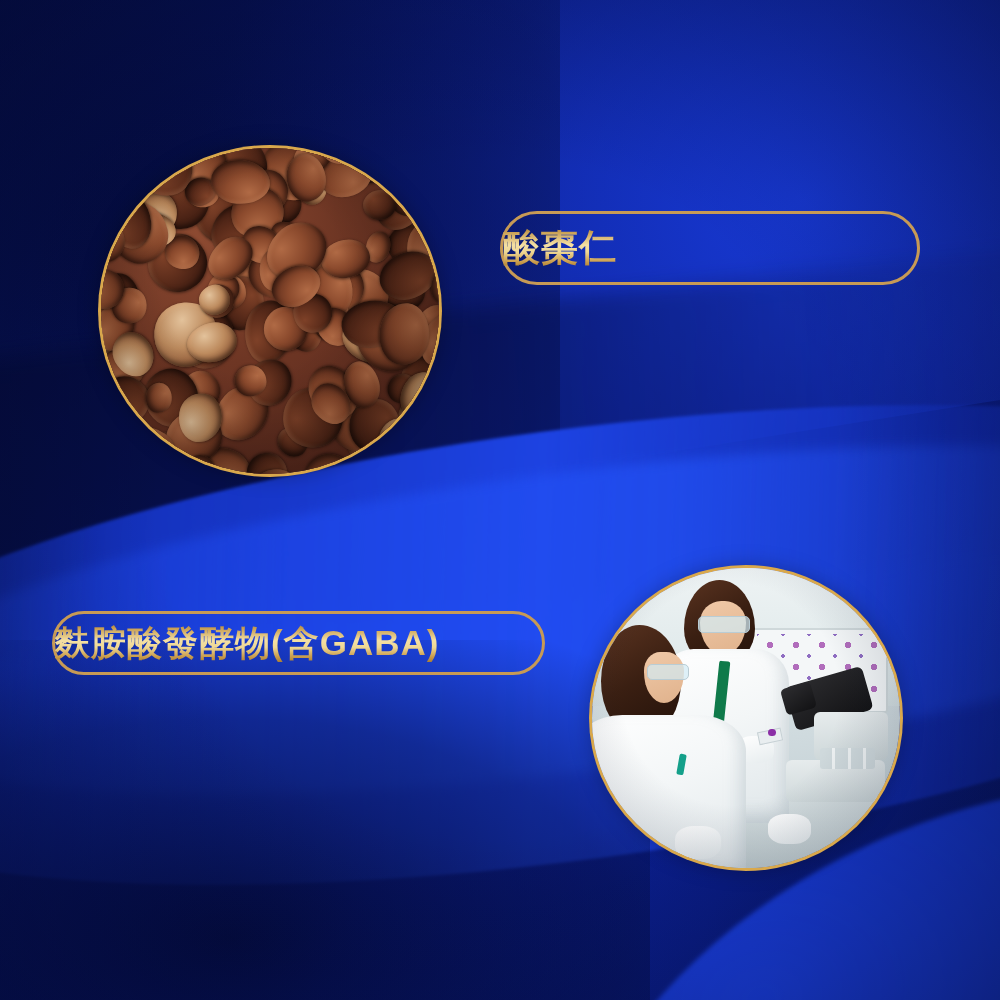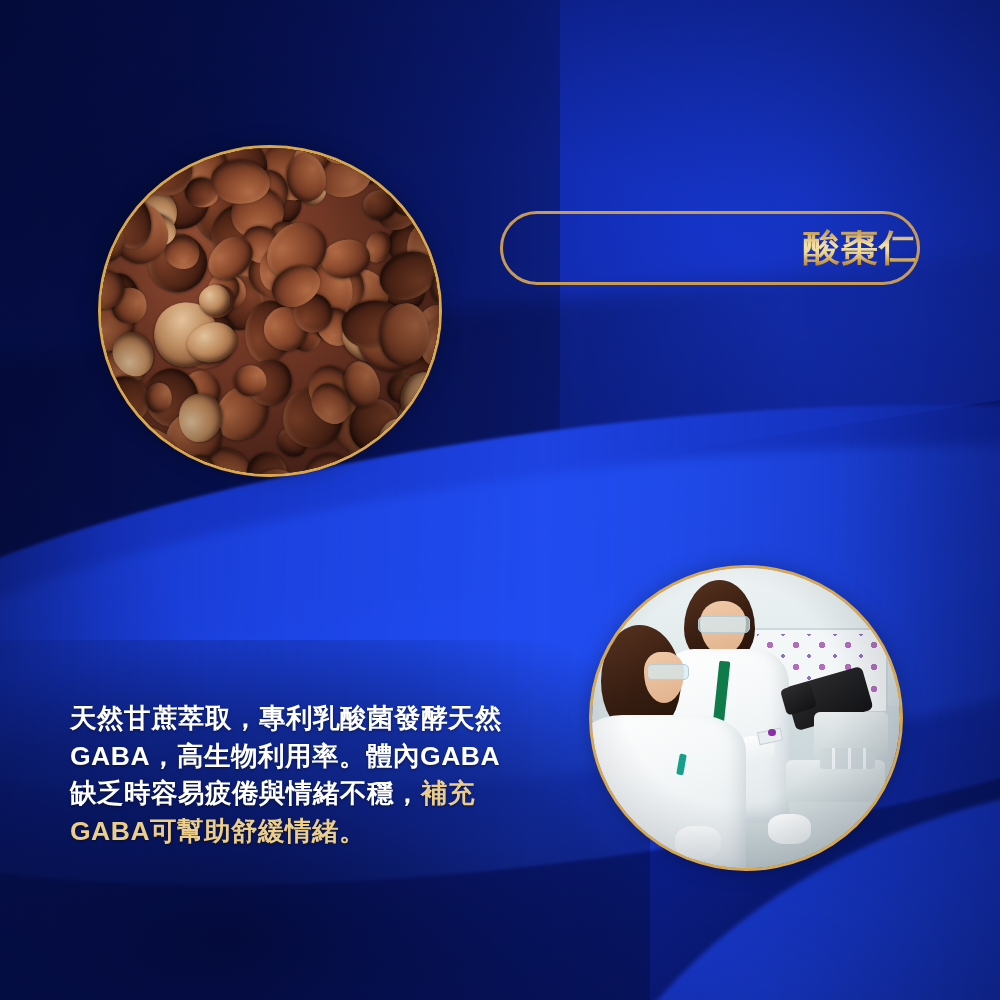--- a/index.html
+++ b/index.html
@@ -170,21 +170,21 @@
 
   
   .pill {
     position: absolute;
     border: 3px solid;
     border-image: linear-gradient(180deg, #8a6a33 0%, #e6c178 22%, #f6e2ae 50%, #d9ae63 72%, #8a6a33 100%) 1;
     border-radius: 999px;
     box-sizing: border-box;
     display: flex;
     align-items: center;
-    justify-content: flex-end;
+    justify-content: flex-start;
     background: transparent;
   }
   .pill-rounded {
     border: 3px solid #c79a55;
     border-radius: 999px;
     background: transparent;
   }
   .gold-text {
     background: linear-gradient(180deg, #8d6a2f 0%, #c59a4d 16%, #f4e0a4 44%, #efd894 58%, #c59645 80%, #8a6428 100%);
     -webkit-background-clip: text;
@@ -387,22 +387,24 @@
         </div>
       <div class="seeds-shade"></div>
     </div>
   </div>
 
   <div class="pill pill-rounded" id="pill-1">
     <span class="gold-text">酸棗仁</span>
   </div>
 
 
-
-  <div class="body-copy" id="copy-2"><span>天然甘蔗萃取，專利乳酸菌發酵天然GABA，高生物利用率。</span><span>體內GABA缺乏時容易疲倦與情緒不穩，</span><span class="gold-inline">補充GABA可幫助舒緩情緒。</span></div>
+  <div class="pill pill-rounded" id="pill-2">
+    <span class="gold-text">麩胺酸發酵物(含GABA)</span>
+  </div>
+
 
   <div class="photo-circle" id="circle-lab">
     <div class="photo-inner">
       <div class="lab-bg"></div>
       <div class="lab-wall"></div>
       <div class="lab-monitor">
         <div class="lab-monitor-dots"></div>
       </div>
       <div class="lab-cab"></div>
 

